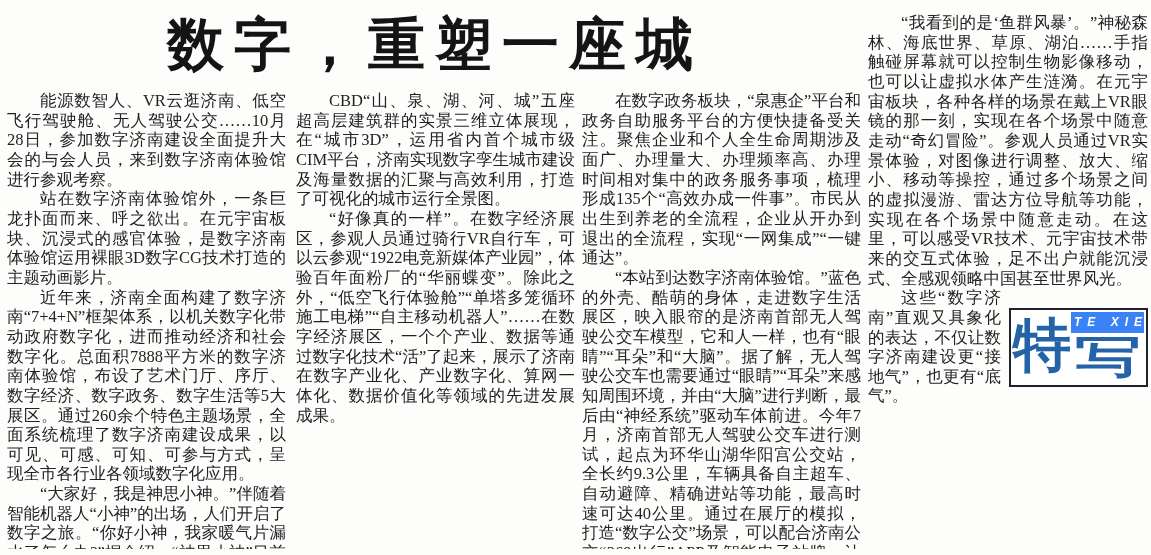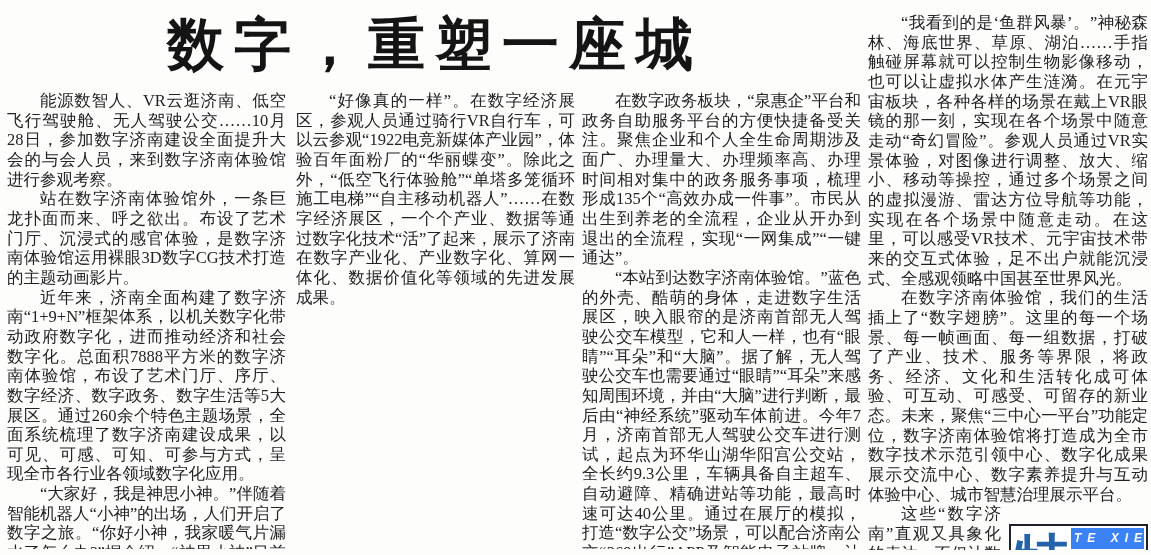--- a/index.html
+++ b/index.html
@@ -91,37 +91,37 @@
 </style>
 </head>
 <body>
 
 <div class="page">
 
   <h1 class="headline">数字，重塑一座城</h1>
 
   <div class="col col-1">
     <p class="para">能源数智人、VR云逛济南、低空飞行驾驶舱、无人驾驶公交……10月28日，参加数字济南建设全面提升大会的与会人员，来到数字济南体验馆进行参观考察。</p>
-    <p class="para">站在数字济南体验馆外，一条巨龙扑面而来、呼之欲出。布设了艺术门厅、沉浸式的感官体验，是数字济南体验馆运用裸眼3D数字CG技术打造的主题动画影片。</p>
-    <p class="para">近年来，济南全面构建了数字济南“1+9+N”框架体系，以机关数字化带动政府数字化，进而推动经济和社会数字化。总面积7888平方米的数字济南体验馆，布设了艺术门厅、序厅、数字经济、数字政务、数字生活等5大展区。通过260余个特色主题场景，全面系统梳理了数字济南建设成果，以可见、可感、可知、可参与方式，呈现全市各行业各领域数字化应用。</p>
+    <p class="para">站在数字济南体验馆外，一条巨龙扑面而来、呼之欲出。在元宇宙板块、沉浸式的感官体验，是数字济南体验馆运用裸眼3D数字CG技术打造的主题动画影片。</p>
+    <p class="para">近年来，济南全面构建了数字济南“7+4+N”框架体系，以机关数字化带动政府数字化，进而推动经济和社会数字化。总面积7888平方米的数字济南体验馆，布设了艺术门厅、序厅、数字经济、数字政务、数字生活等5大展区。通过260余个特色主题场景，全面系统梳理了数字济南建设成果，以可见、可感、可知、可参与方式，呈现全市各行业各领域数字化应用。</p>
     <p class="para">“大家好，我是神思小神。”伴随着智能机器人“小神”的出场，人们开启了数字之旅。“你好小神，我家暖气片漏水了怎么办?”据介绍，“神思小神”目前已上线济南能源集团24小时客户服务热线，不仅能进行简单对话，还能帮市民解决问题。</p>
   </div>
 
   <div class="col col-2">
+    <p class="para">CBD“山、泉、湖、河、城”五座超高层建筑群的实景三维立体展现，在“城市3D”，运用省内首个城市级CIM平台，济南实现数字孪生城市建设及海量数据的汇聚与高效利用，打造了可视化的城市运行全景图。</p>
     <p class="para">“好像真的一样”。在数字经济展区，参观人员通过骑行VR自行车，可以云参观“1922电竞新媒体产业园”，体验百年面粉厂的“华丽蝶变”。除此之外，“低空飞行体验舱”“单塔多笼循环施工电梯”“自主移动机器人”……在数字经济展区，一个个产业、数据等通过数字化技术“活”了起来，展示了济南在数字产业化、产业数字化、算网一体化、数据价值化等领域的先进发展成果。</p>
   </div>
 
   <div class="col col-3">
     <p class="para">在数字政务板块，“泉惠企”平台和政务自助服务平台的方便快捷备受关注。聚焦企业和个人全生命周期涉及面广、办理量大、办理频率高、办理时间相对集中的政务服务事项，梳理形成135个“高效办成一件事”。市民从出生到养老的全流程，企业从开办到退出的全流程，实现“一网集成”“一键通达”。</p>
     <p class="para">“本站到达数字济南体验馆。”蓝色的外壳、酷萌的身体，走进数字生活展区，映入眼帘的是济南首部无人驾驶公交车模型，它和人一样，也有“眼睛”“耳朵”和“大脑”。据了解，无人驾驶公交车也需要通过“眼睛”“耳朵”来感知周围环境，并由“大脑”进行判断，最后由“神经系统”驱动车体前进。今年7月，济南首部无人驾驶公交车进行测试，起点为环华山湖华阳宫公交站，全长约9.3公里，车辆具备自主超车、自动避障、精确进站等功能，最高时速可达40公里。通过在展厅的模拟，打造“数字公交”场景，可以配合济南公交“369出行”APP及智能电子站牌，让大家感受少等待、更便捷、更高效的出行体验。</p>
   </div>
 
   <div class="col col-4">
     <p class="para">“我看到的是‘鱼群风暴’。”神秘森林、海底世界、草原、湖泊……手指触碰屏幕就可以控制生物影像移动，也可以让虚拟水体产生涟漪。在元宇宙板块，各种各样的场景在戴上VR眼镜的那一刻，实现在各个场景中随意走动“奇幻冒险”。参观人员通过VR实景体验，对图像进行调整、放大、缩小、移动等操控，通过多个场景之间的虚拟漫游、雷达方位导航等功能，实现在各个场景中随意走动。在这里，可以感受VR技术、元宇宙技术带来的交互式体验，足不出户就能沉浸式、全感观领略中国甚至世界风光。</p>
-    <p class="para">在数字济南体验馆，我们的生活插上了“数字翅膀”。这里的每一个场景、每一帧画面、每一组数据，打破了产业、技术、服务等界限，将政务、经济、文化和生活转化成可体验、可互动、可感受、可留存的新业态。未来，聚焦“三中心一平台”功能定位，数字济南体验馆将打造成为全市数字技术示范引领中心、数字化成果展示交流中心、数字素养提升与互动体验中心、城市智慧治理展示平台。</p>
     <p class="para">
       <span class="badge-box">
         <span class="badge-te">特</span>
         <span class="badge-right">
           <span class="badge-en">TE XIE</span>
           <span class="badge-xie-wrap">
             <span class="badge-xie">写</span>
             
           </span>
         </span>

